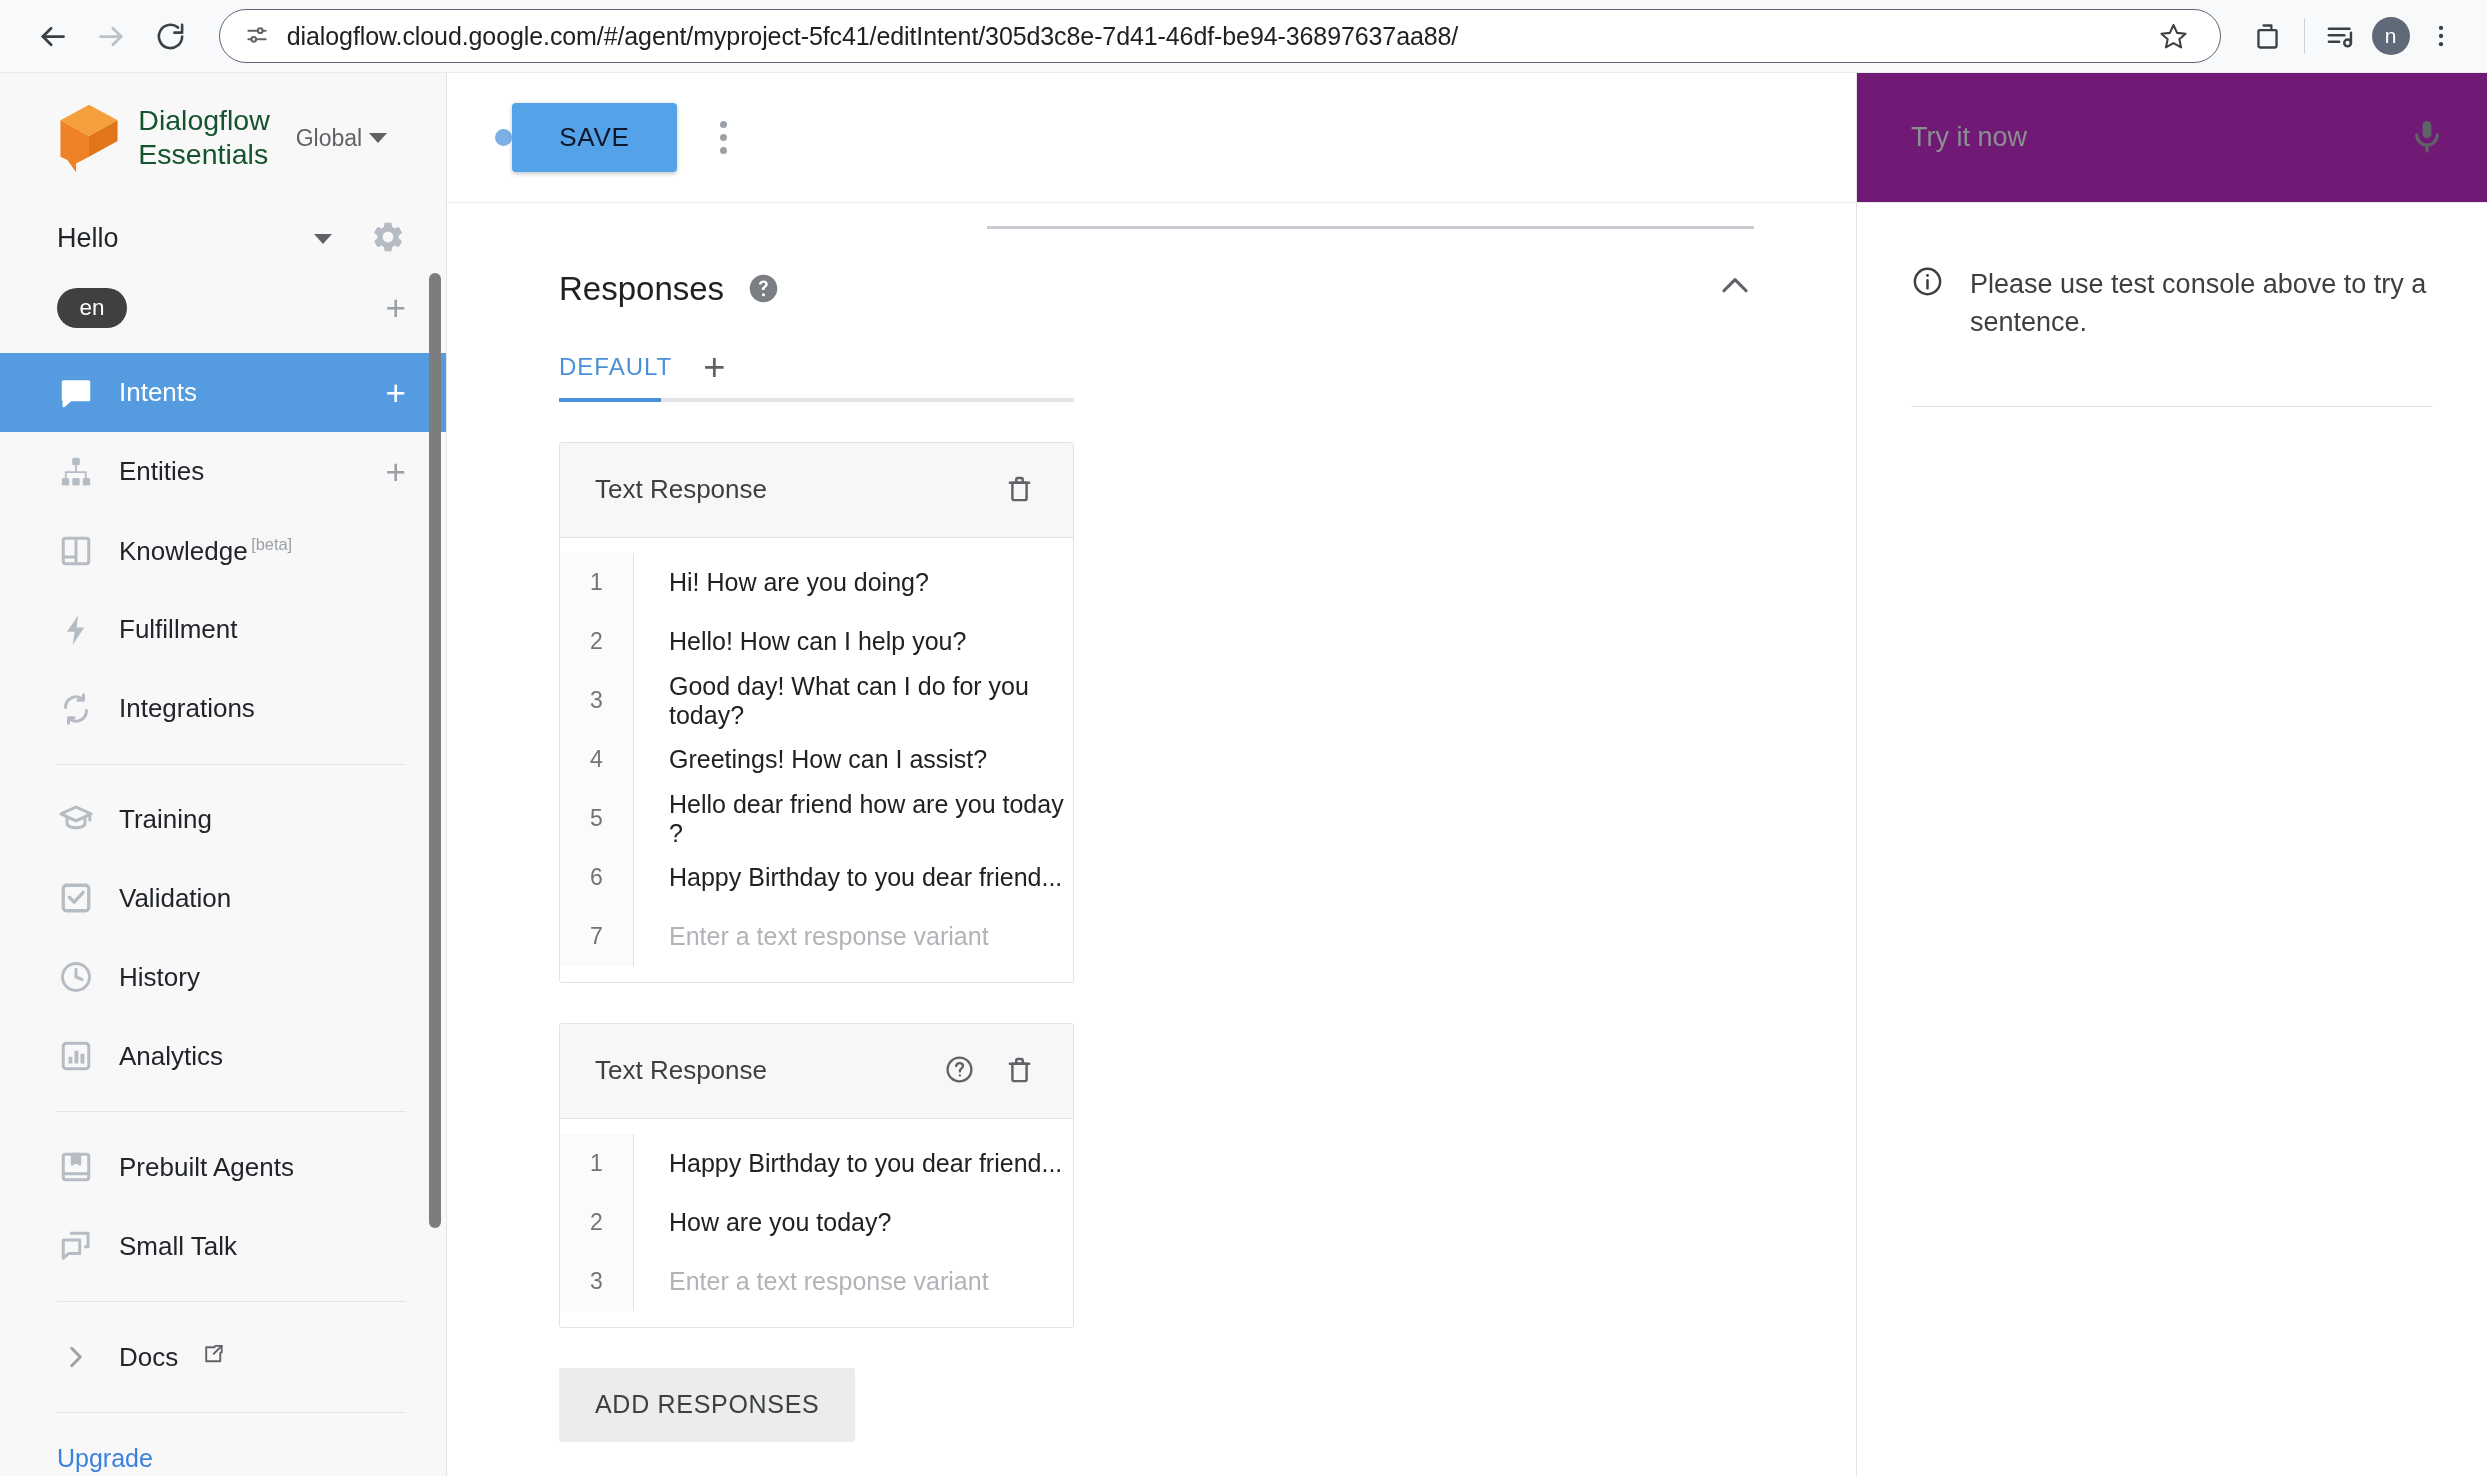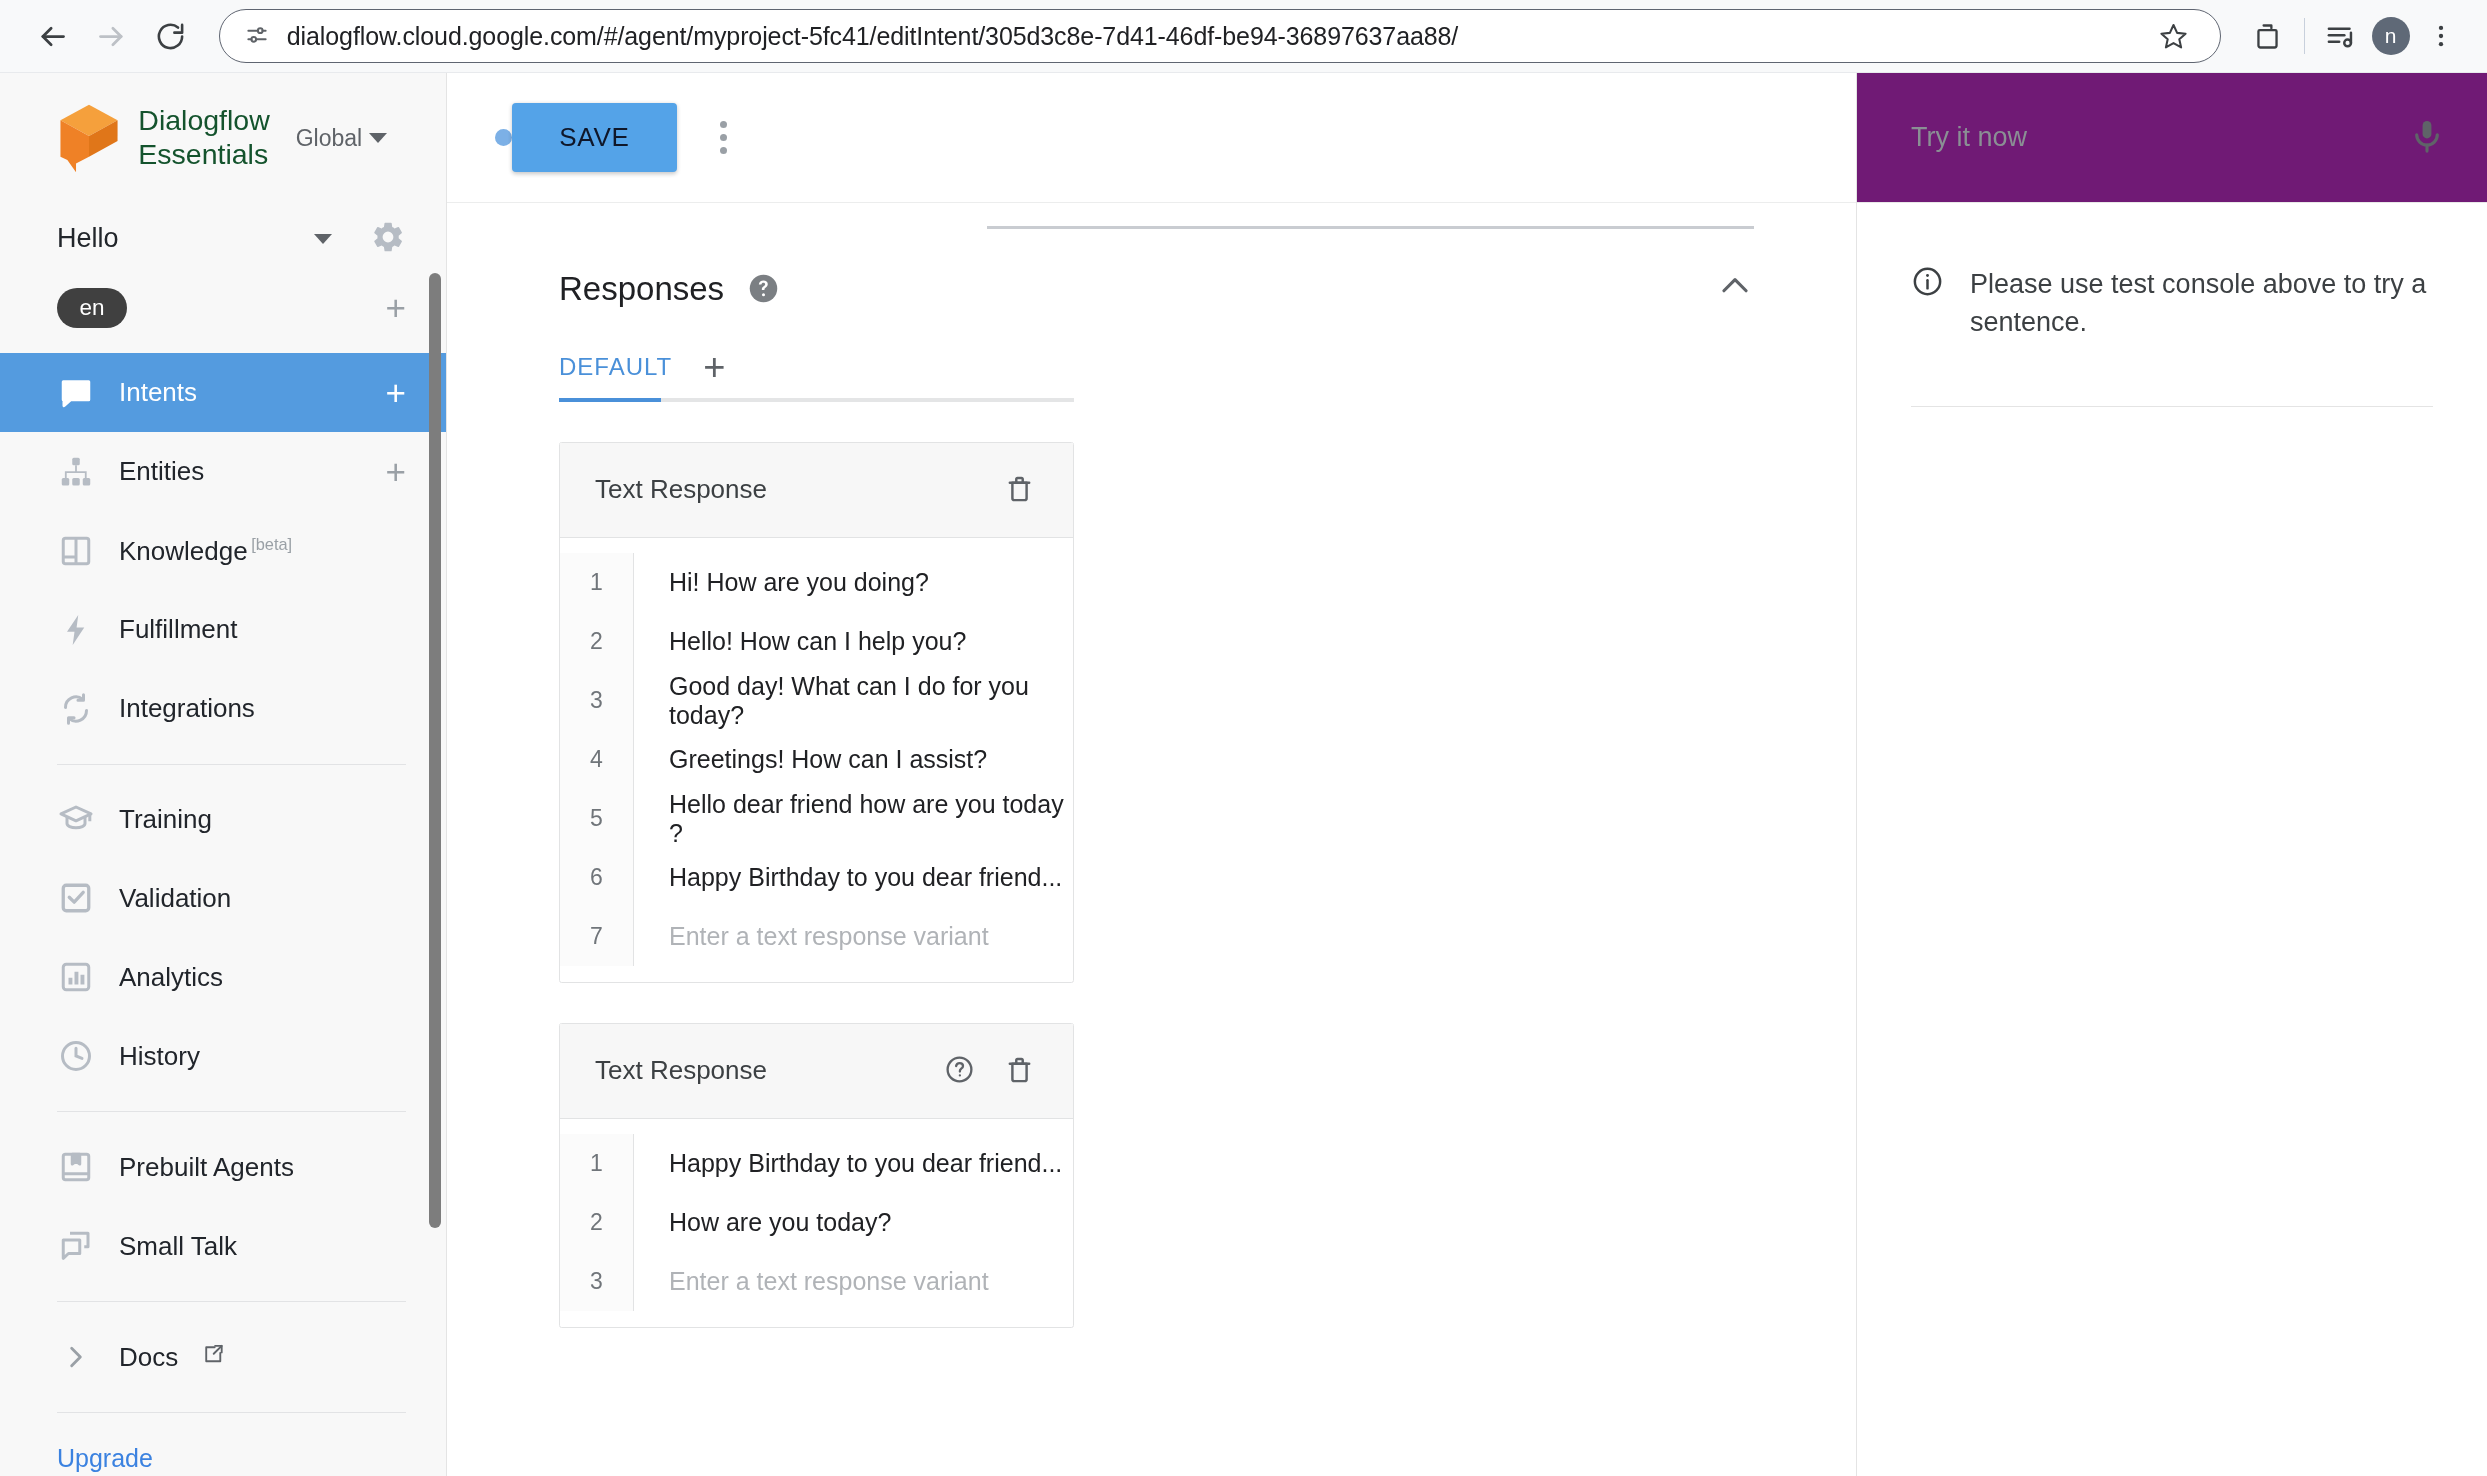--- a/index.html
+++ b/index.html
@@ -424,38 +424,38 @@
           <svg width="36" height="36" viewBox="0 0 24 24" fill="none" stroke="#b6bcc4" stroke-width="2.2" stroke-linejoin="round">
               <rect x="3.5" y="3.5" width="17" height="17" rx="2"></rect>
               <polyline points="7.5,11.5 10.8,14.8 16.8,8.2" stroke-linecap="round"></polyline>
             </svg>
         </span>
         <span class="nav-label">Validation</span>
       </div>
 
       <div class="nav-item">
         <span class="ico">
+          <svg width="36" height="36" viewBox="0 0 24 24" fill="none" stroke="#b6bcc4" stroke-width="2" stroke-linecap="round">
+              <circle cx="12" cy="12" r="9"></circle>
+              <polyline points="12,6.8 12,12 16,13.6"></polyline>
+            </svg>
+        </span>
+        <span class="nav-label">History</span>
+      </div>
+
+      <div class="nav-item">
+        <span class="ico">
           <svg width="36" height="36" viewBox="0 0 24 24" fill="none" stroke="#b6bcc4" stroke-width="2" stroke-linejoin="round">
               <rect x="3.5" y="3.5" width="17" height="17" rx="2"></rect>
               <rect x="7" y="12.5" width="2.6" height="4.5" fill="#b6bcc4" stroke="none"></rect>
               <rect x="11" y="8.5" width="2.6" height="8.5" fill="#b6bcc4" stroke="none"></rect>
               <rect x="15" y="10.5" width="2.6" height="6.5" fill="#b6bcc4" stroke="none"></rect>
             </svg>
         </span>
         <span class="nav-label">Analytics</span>
-      </div>
-
-      <div class="nav-item">
-        <span class="ico">
-          <svg width="36" height="36" viewBox="0 0 24 24" fill="none" stroke="#b6bcc4" stroke-width="2" stroke-linecap="round">
-              <circle cx="12" cy="12" r="9"></circle>
-              <polyline points="12,6.8 12,12 16,13.6"></polyline>
-            </svg>
-        </span>
-        <span class="nav-label">History</span>
       </div>
 
       <div class="nav-divider"></div>
 
       <div class="nav-item">
         <span class="ico">
           <svg width="36" height="36" viewBox="0 0 24 24" fill="none" stroke="#b6bcc4" stroke-width="2" stroke-linejoin="round">
               <rect x="3.5" y="3.5" width="17" height="17" rx="1.5"></rect>
               <polygon points="9.5,3.5 9.5,10 12,8.2 14.5,10 14.5,3.5" fill="#b6bcc4"></polygon>
               <line x1="3.5" y1="16.5" x2="20.5" y2="16.5"></line>
@@ -615,20 +615,21 @@
             <span class="v-num">2</span>
             <span class="v-text">How are you today?</span>
           </div>
           <div class="variant">
             <span class="v-num">3</span>
             <span class="v-text placeholder">Enter a text response variant</span>
           </div>
         </div>
       </div>
 
+      <button class="add-responses">ADD RESPONSES</button>
 
       
     </div>
   </div>
 
   <div class="right">
     <div class="try-head">
       <span class="try-placeholder">Try it now</span>
       <span>
         <svg width="38" height="38" viewBox="0 0 24 24" fill="none" stroke="#5f6368" stroke-width="2" stroke-linecap="round" stroke-linejoin="round">

